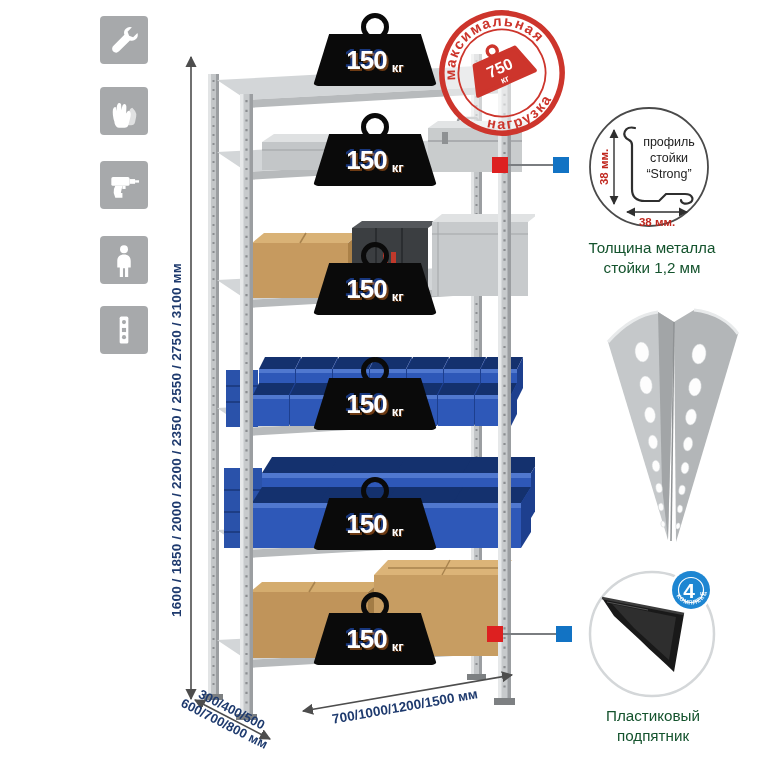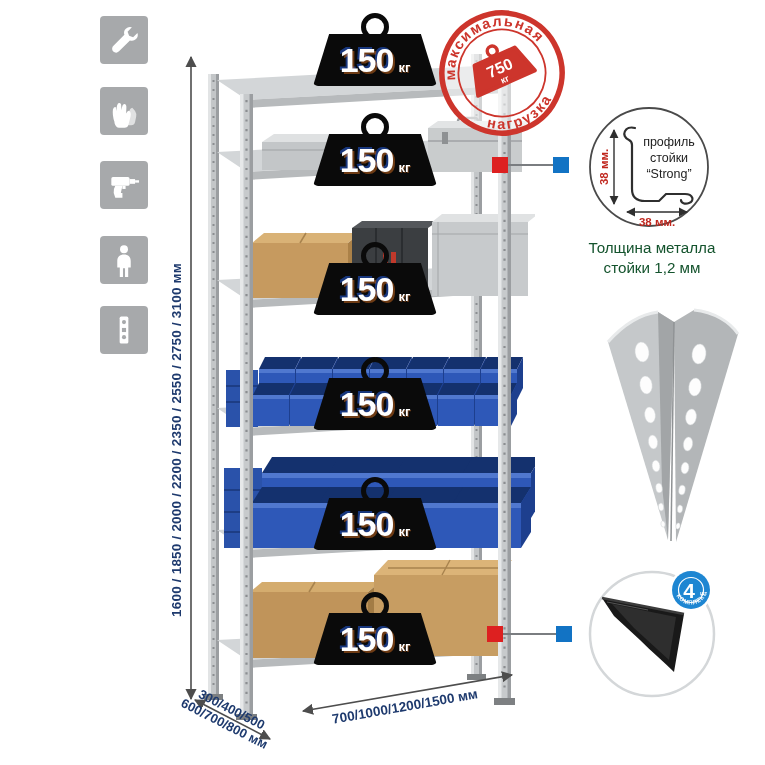--- a/index.html
+++ b/index.html
@@ -20,21 +20,21 @@
   .width-text{position:absolute;left:310px;top:699px;width:190px;transform:rotate(-10deg);
               text-align:center;font-size:13.5px;white-space:nowrap;}
 
   
   .weight{position:absolute;width:124px;}
   .weight .ring{width:18px;height:18px;border:5px solid #0a0a0a;border-radius:50%;margin:0 auto;
                 background:transparent;}
   .weight .body{margin-top:-7px;height:52px;background:#0a0a0a;border-radius:5px;
                 clip-path:polygon(13% 0,87% 0,100% 100%,0 100%);
                 display:flex;align-items:center;justify-content:center;}
-  .weight .val{color:#fff;font-size:34px;font-weight:800;letter-spacing:-1px;
+  .weight .val{color:#fff;font-size:26px;font-weight:800;letter-spacing:-1px;
                text-shadow:2px 2px 0 rgba(232,119,34,.45),-2px -2px 0 rgba(36,92,223,.55);}
   .weight .unit{color:#fff;font-size:13px;font-weight:bold;margin-left:5px;margin-top:14px;
                 text-shadow:1px 1px 0 rgba(232,119,34,.4);}
 
   
   .marker{position:absolute;width:16px;height:16px;}
   .marker.red{background:#dd2020;}
   .marker.blue{background:#1273c4;}
   .conn-line{position:absolute;height:2px;background:#7a7d80;}
 
@@ -386,20 +386,21 @@
       <circle cx="105" cy="22" r="19" fill="#1e86d2"></circle>
       <circle cx="105" cy="22" r="12.5" fill="none" stroke="#fff" stroke-width="1.2"></circle>
       <text x="103" y="30" text-anchor="middle" font-size="21" font-weight="bold" fill="#fff">4</text>
       <text x="114" y="27" font-size="5.5" font-weight="bold" fill="#fff">шт</text>
       <path id="badgeArc" d="M89,24 A16.5,16.5 0 0 0 121,24" fill="none"></path>
       <text font-size="6" font-weight="bold" fill="#fff" letter-spacing=".6">
         <textPath href="#badgeArc" startOffset="50%" text-anchor="middle">В КОМПЛЕКТЕ</textPath>
       </text>
     </g>
   </svg>
+  <div class="caption" style="left:582px;top:706px;width:142px">Пластиковый подпятник</div>
 
   <svg style="position:absolute;left:186px;top:692px" width="100" height="62">
     <line x1="9" y1="8" x2="84" y2="47" stroke="#4d4d4d" stroke-width="1.6" marker-start="url(#ah)" marker-end="url(#ah)"></line>
   </svg>
   <div class="depth-text navy">
     <div>300/400/500</div>
     <div>600/700/800 мм</div>
   </div>
 
   <svg style="position:absolute;left:293px;top:666px" width="228" height="52">

